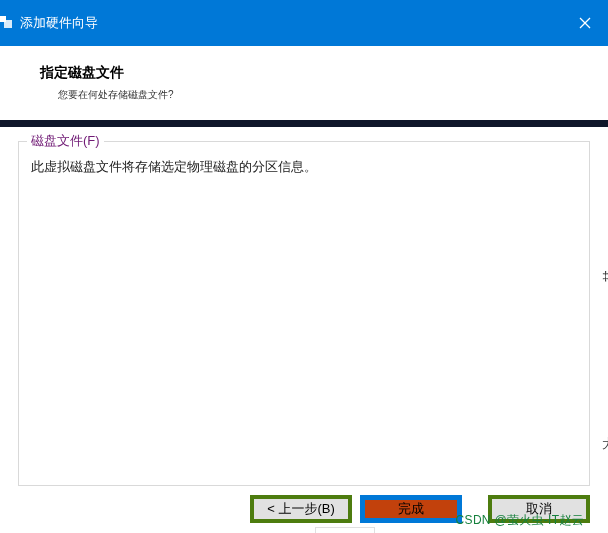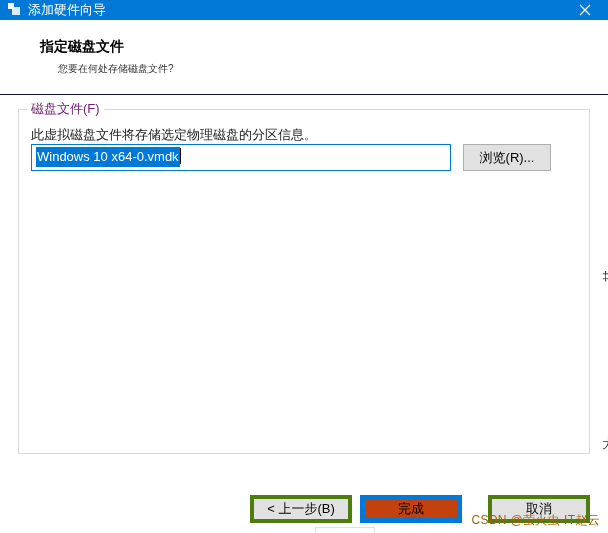--- a/index.html
+++ b/index.html
@@ -9,27 +9,26 @@
       font-family: "Microsoft YaHei", "Segoe UI", Tahoma, sans-serif;
     }
     body {
       width: 608px;
       height: 533px;
       background: #fff;
       position: relative;
       overflow: hidden;
     }
     .titlebar {
-      height: 20px;
+      height: 46px;
       background: #0078d7;
       color: #fff;
       display: flex;
       align-items: center;
       justify-content: space-between;
-      padding-left: 8px;
     }
     .titlebar-left {
       display: flex;
       align-items: center;
       font-size: 13px;
     }
     .titlebar-icon {
       width: 14px;
       height: 14px;
       display: inline-block;
@@ -58,21 +57,21 @@
       align-items: center;
       justify-content: center;
       cursor: pointer;
     }
     .close-btn svg {
       width: 12px;
       height: 12px;
     }
     .header-area {
       padding: 18px 10px 18px 40px;
-      border-bottom: 1px solid #0f172a;
+      border-bottom: 7px solid #0f172a;
     }
     .header-title {
       font-size: 14px;
       font-weight: bold;
       color: #000;
     }
     .header-subtitle {
       font-size: 10px;
       color: #333;
       margin-top: 6px;
@@ -165,23 +164,23 @@
     .footer button.primary:focus,
     .footer button.primary {
       box-shadow: 0 0 0 1px #0078d7 inset;
     }
     .footer .cancel-spacer {
       width: 10px;
     }
     .watermark {
       position: absolute;
       bottom: 4px;
-      right: 8px;
+      right: 24px;
       font-size: 12px;
-      color: #a16207;
+      color: #15803d;
       pointer-events: none;
       letter-spacing: 0.3px;
     }
     .bottom-frag {
       position: absolute;
       bottom: 0;
       left: 315px;
       width: 60px;
       height: 6px;
       border-top: 1px solid #e0e0e0;
@@ -215,26 +214,20 @@
 
 <div class="header-area">
   <div class="header-title">指定磁盘文件</div>
   <div class="header-subtitle">您要在何处存储磁盘文件?</div>
 </div>
 
 <div class="content">
   <div class="groupbox">
     <div class="groupbox-label">磁盘文件(F)</div>
     <div class="group-desc">此虚拟磁盘文件将存储选定物理磁盘的分区信息。</div>
-    <div class="file-row">
-      <div class="file-input">
-        <span class="file-input-text">Windows 10 x64-0.vmdk</span>
-      </div>
-      <button class="browse-btn">浏览(R)...</button>
-    </div>
   </div>
 </div>
 
 <div class="footer">
   <button>&lt; 上一步(B)</button>
   <button class="primary">完成</button>
   <span class="cancel-spacer"></span>
   <button>取消</button>
 </div>
 

